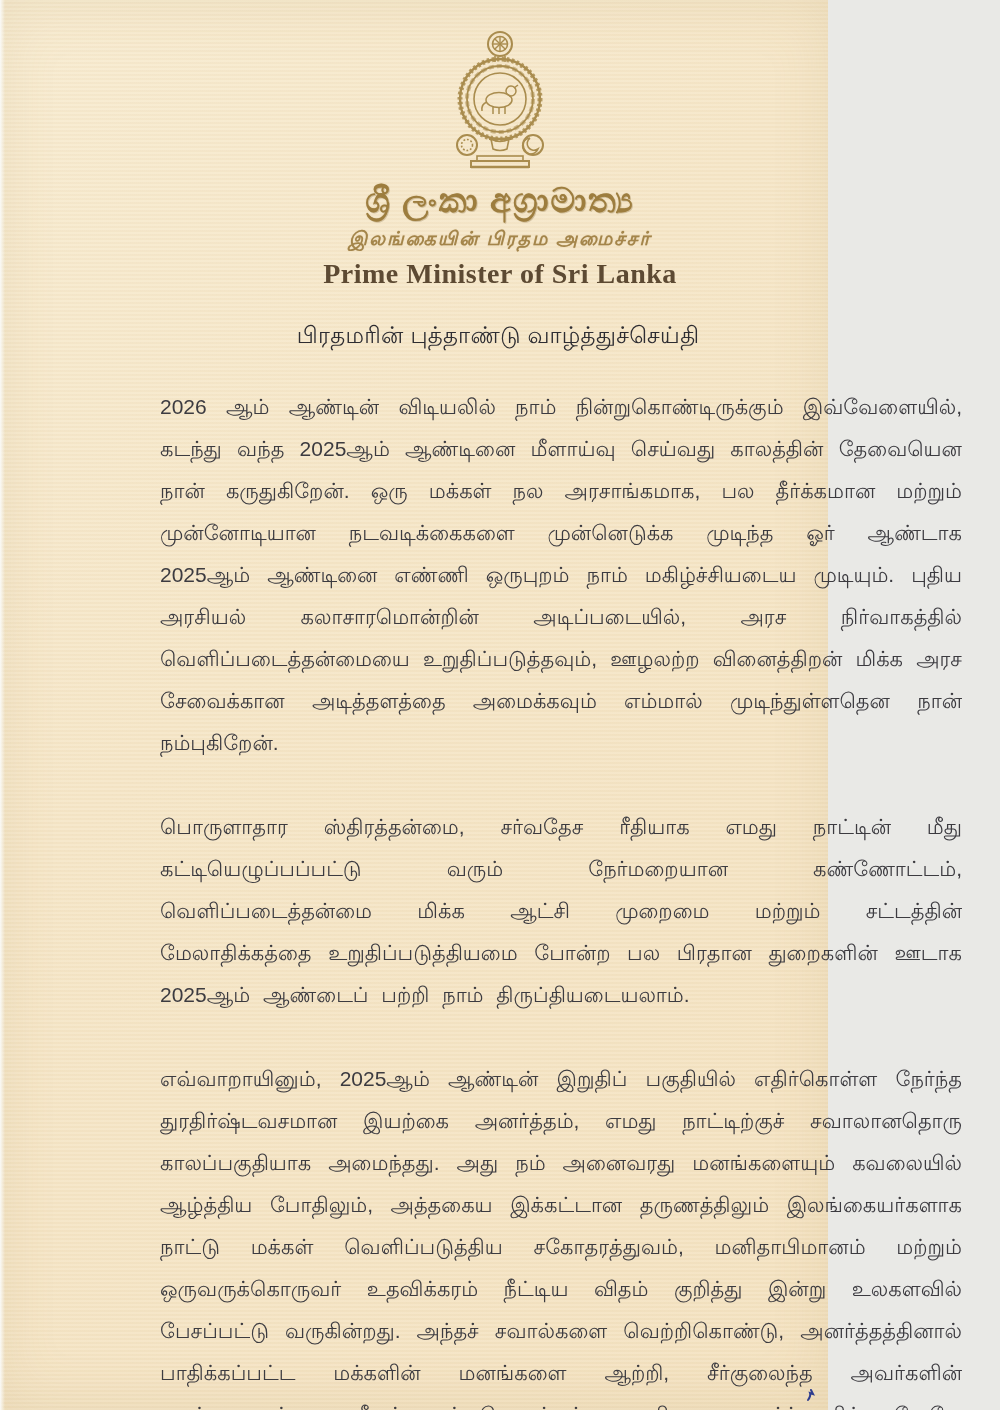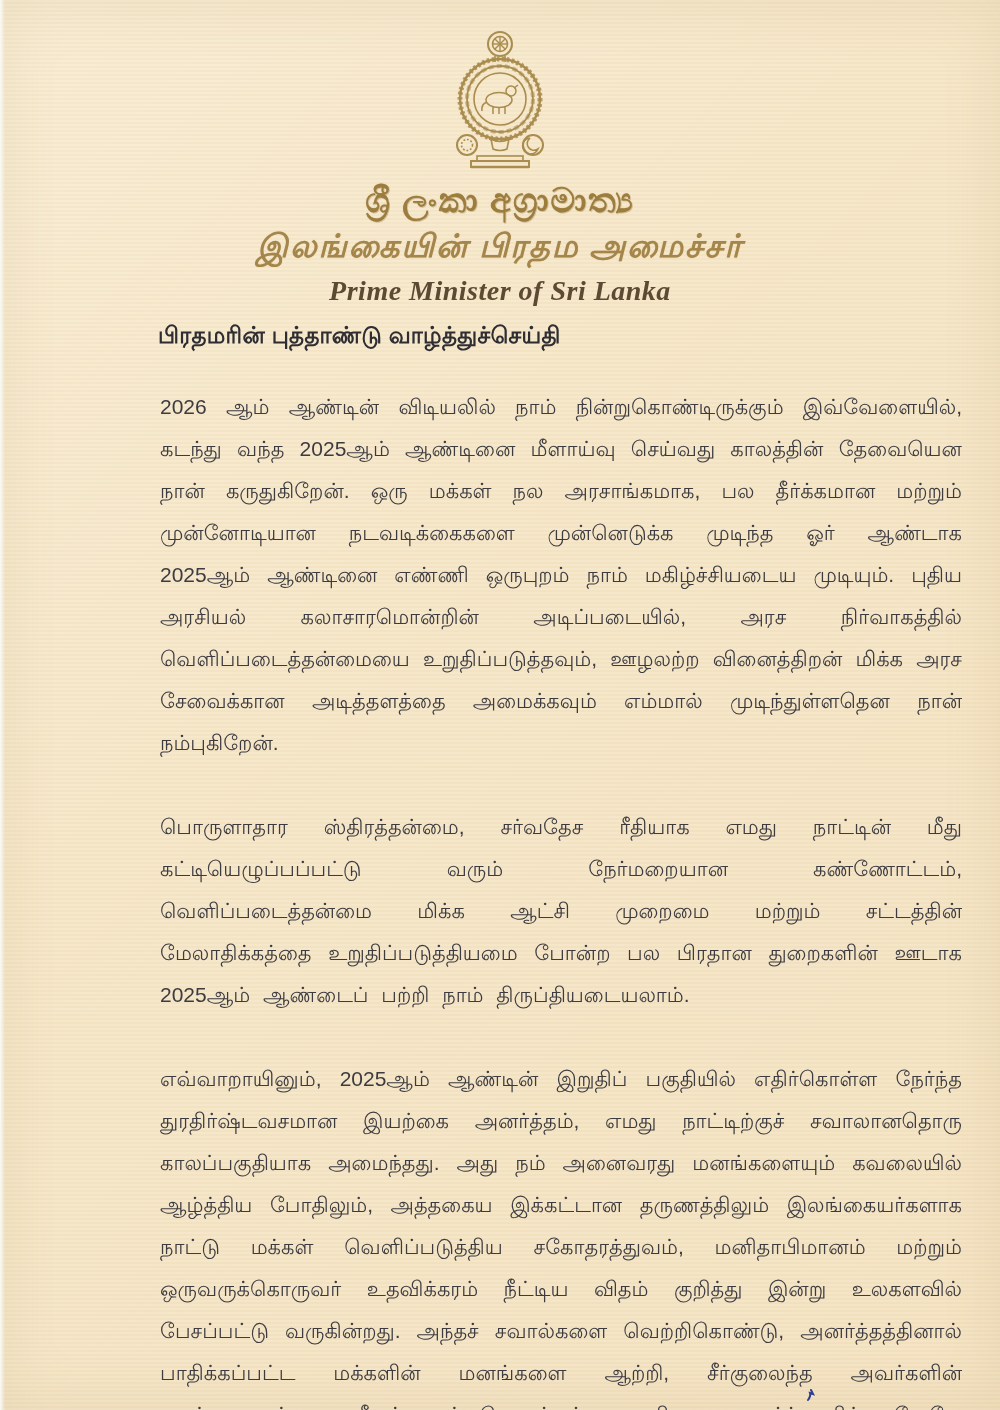--- a/index.html
+++ b/index.html
@@ -4,21 +4,21 @@
 <style>
   html,body{margin:0;padding:0;}
   body{
     width:1000px;height:1410px;
     background:#e9e9e6;
     font-family:"Liberation Sans", sans-serif;
     overflow:hidden;
   }
   .page{
     position:relative;
-    width:1000px;height:1410px;
+    width:828px;height:1410px;
     background:
       repeating-linear-gradient(180deg, rgba(255,255,255,0.05) 0 2px, rgba(185,150,95,0.05) 2px 4px),
       linear-gradient(135deg,#f8ecd2 0%, #f6e7c9 40%, #f4e3c2 100%);
     box-shadow:inset 0 0 60px rgba(160,120,60,0.12);
   }
   .scan-edge{
     position:absolute;left:0;top:0;width:5px;height:1410px;
     background:linear-gradient(90deg,#fafaf7,rgba(250,250,247,0));
   }
   .header{
@@ -34,38 +34,37 @@
     font-family:"Liberation Serif", serif;
     font-size:34px;font-weight:bold;
     color:#9d7d3e;
     letter-spacing:2px;
     text-shadow:0 0 1px rgba(157,125,62,0.5), 1px 1px 0 rgba(120,90,40,0.25);
   }
   .title-tamil-gold{
     margin-top:7px;
     font-family:"Liberation Serif", serif;
     font-style:italic;
-    font-size:32px;font-weight:bold;
+    font-size:19px;font-weight:bold;
     color:#a4854a;
     letter-spacing:2px;
     text-shadow:0 0 1px rgba(164,133,74,0.4);
   }
   .title-english{
     margin-top:6px;
     font-family:"Liberation Serif", serif;
     font-size:28px;font-weight:bold;
     color:#5d4a33;
     letter-spacing:0.5px;
-    font-style:italic;
   }
   .doc-heading{
     position:absolute;
     top:322px;left:158px;width:680px;
-    text-align:left;
-    font-size:23px;font-weight:bold;
+    text-align:center;
+    font-size:23px;font-weight:normal;
     color:#2e2d32;
     letter-spacing:0.3px;
   }
   .body-text{
     position:absolute;
     top:386px;left:158px;width:804px;
     font-size:21px;
     color:#3c3b40;
   }
   .body-text p{

